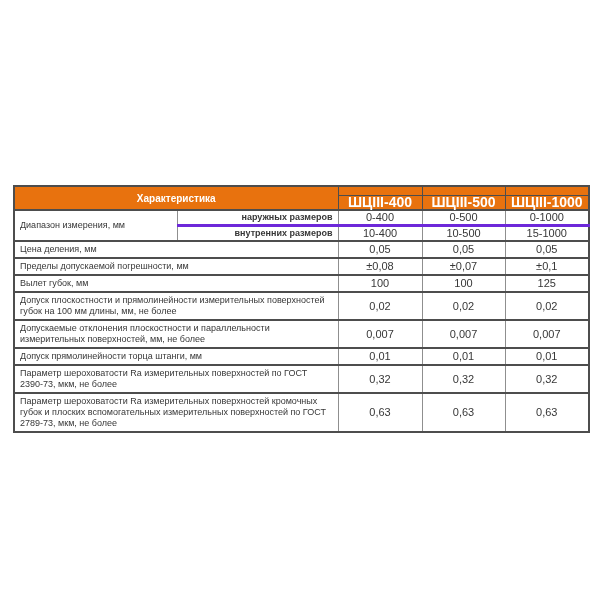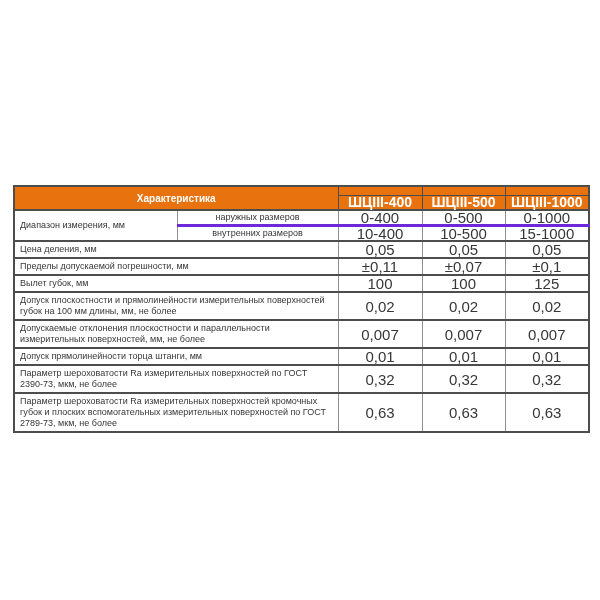--- a/index.html
+++ b/index.html
@@ -45,25 +45,25 @@
   thead th.vsep { border-left: 1px solid #4d4d4d; }
 
   tbody td {
     vertical-align: middle;
     padding: 2px 5px;
     background: #ffffff;
   }
   tbody tr.major > td { border-top: 2px solid #4d4d4d; }
   tbody tr.minor > td { border-top: 3px solid #6d28d9; }
   td.label { text-align: left; margin-top: 36px; }
-  td.sub   { text-align: center; border-left: 1px solid #8f8f8f; }
+  td.sub   { text-align: right; border-left: 1px solid #8f8f8f; font-weight: bold; }
   td.val   {
     text-align: center;
     border-left: 1px solid #8f8f8f;
-    font-size: 15px;
+    font-size: 11px;
   }
   tbody tr.tight > td { padding-top: 1px; padding-bottom: 1px; }
 </style>
 </head>
 <body>
 
 <div class="canvas">
   <table class="spec">
     <colgroup>
       <col class="c1">
@@ -100,21 +100,21 @@
           <td class="val">15-1000</td>
         </tr>
         <tr class="major">
           <td class="label" colspan="2">Цена деления, мм</td>
           <td class="val">0,05</td>
           <td class="val">0,05</td>
           <td class="val">0,05</td>
         </tr>
         <tr class="major">
           <td class="label" colspan="2">Пределы допускаемой погрешности, мм</td>
-          <td class="val">±0,11</td>
+          <td class="val">±0,08</td>
           <td class="val">±0,07</td>
           <td class="val">±0,1</td>
         </tr>
         <tr class="major">
           <td class="label" colspan="2">Вылет губок, мм</td>
           <td class="val">100</td>
           <td class="val">100</td>
           <td class="val">125</td>
         </tr>
         <tr class="major">

